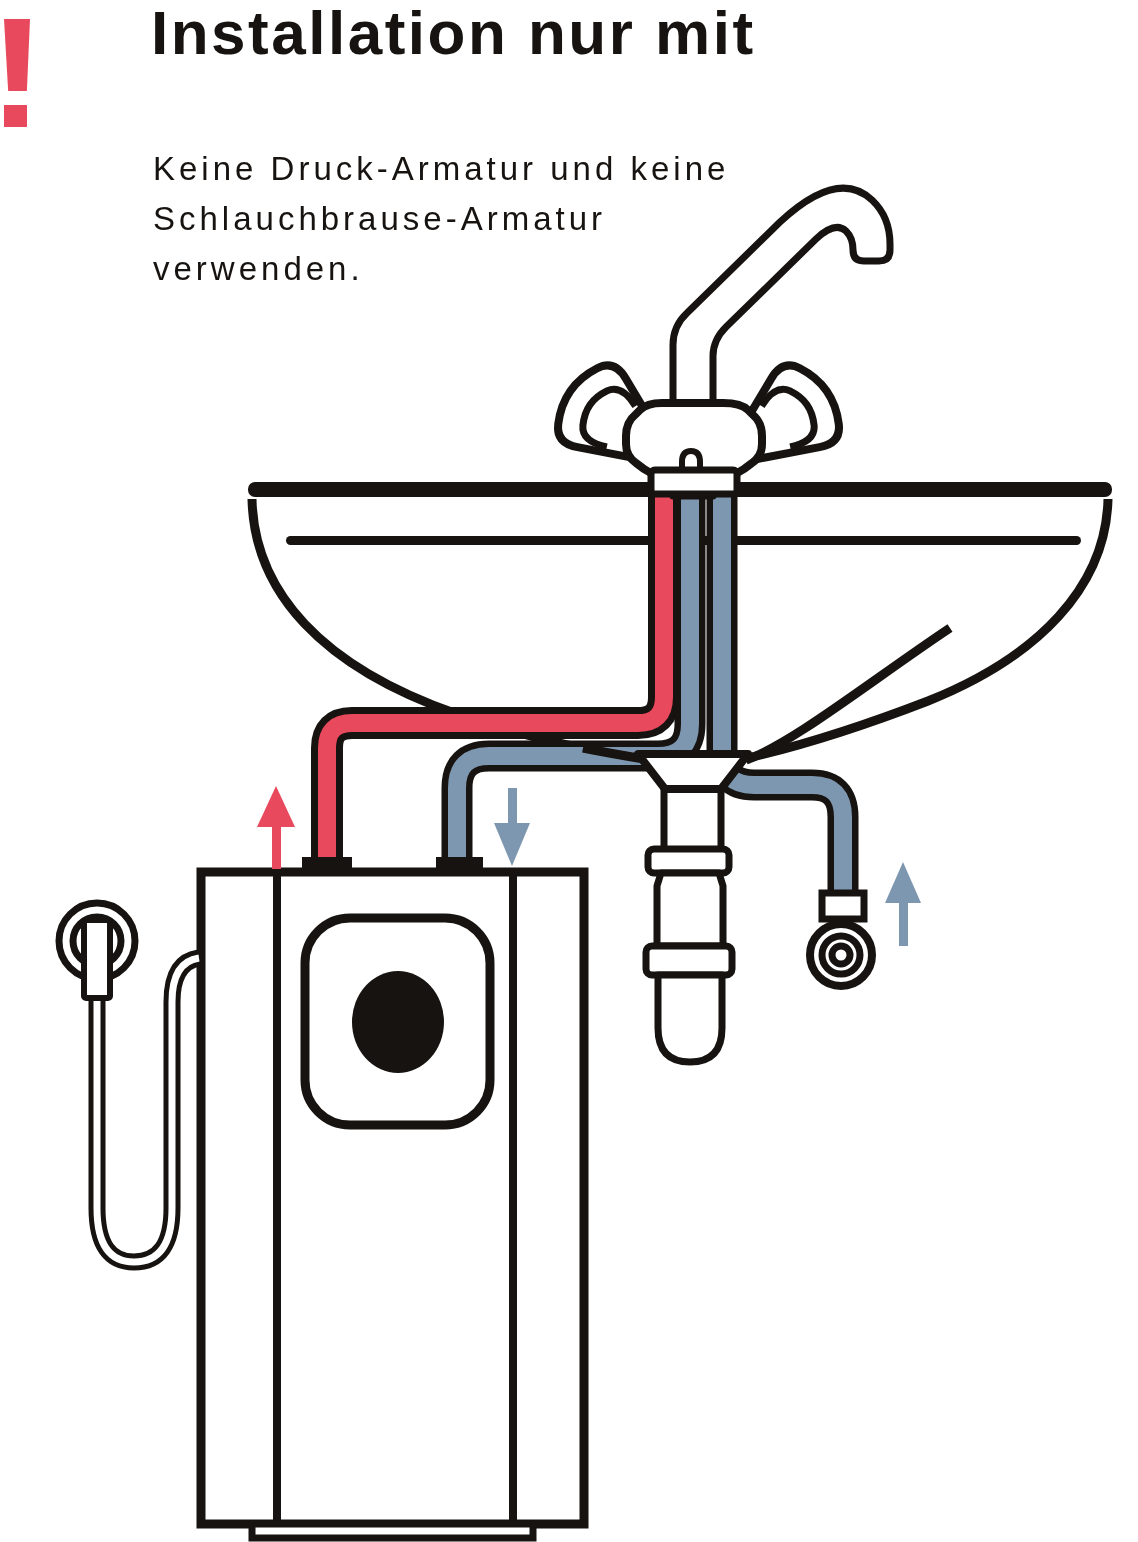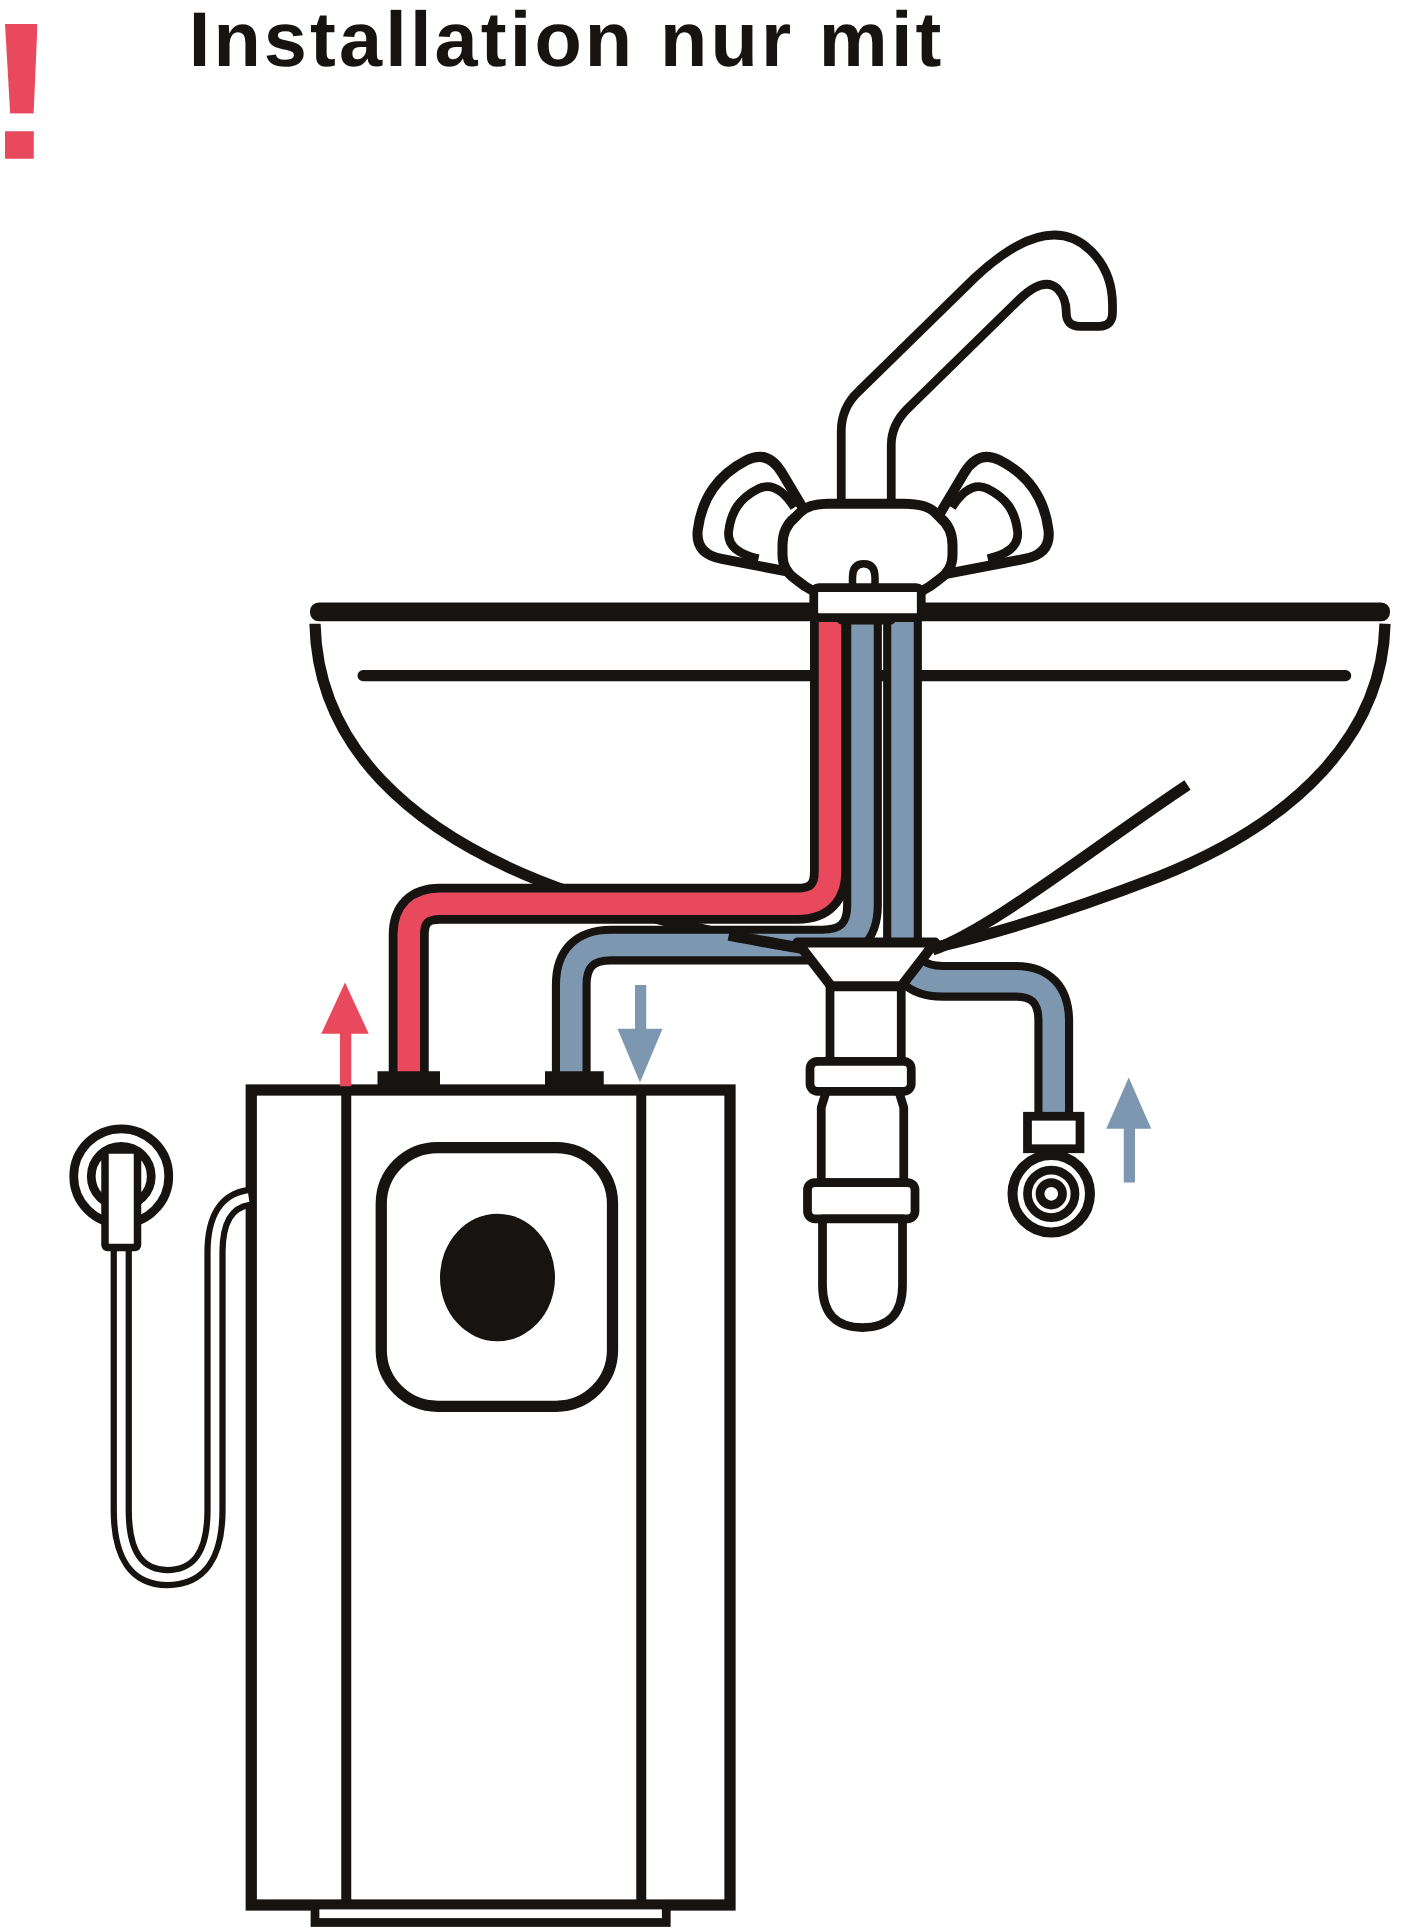--- a/index.html
+++ b/index.html
@@ -133,14 +133,19 @@
 
   <div id="excl">
     <div class="bar"></div>
     <div class="dot"></div>
   </div>
 
   <div id="title" class="txt">
     <div>Installation nur mit</div>
   </div>
 
+  <div id="subtitle" class="txt">
+    <div>Keine Druck-Armatur und keine</div>
+    <div>Schlauchbrause-Armatur</div>
+    <div>verwenden.</div>
+  </div>
 
 </div>
 
 </body></html>

